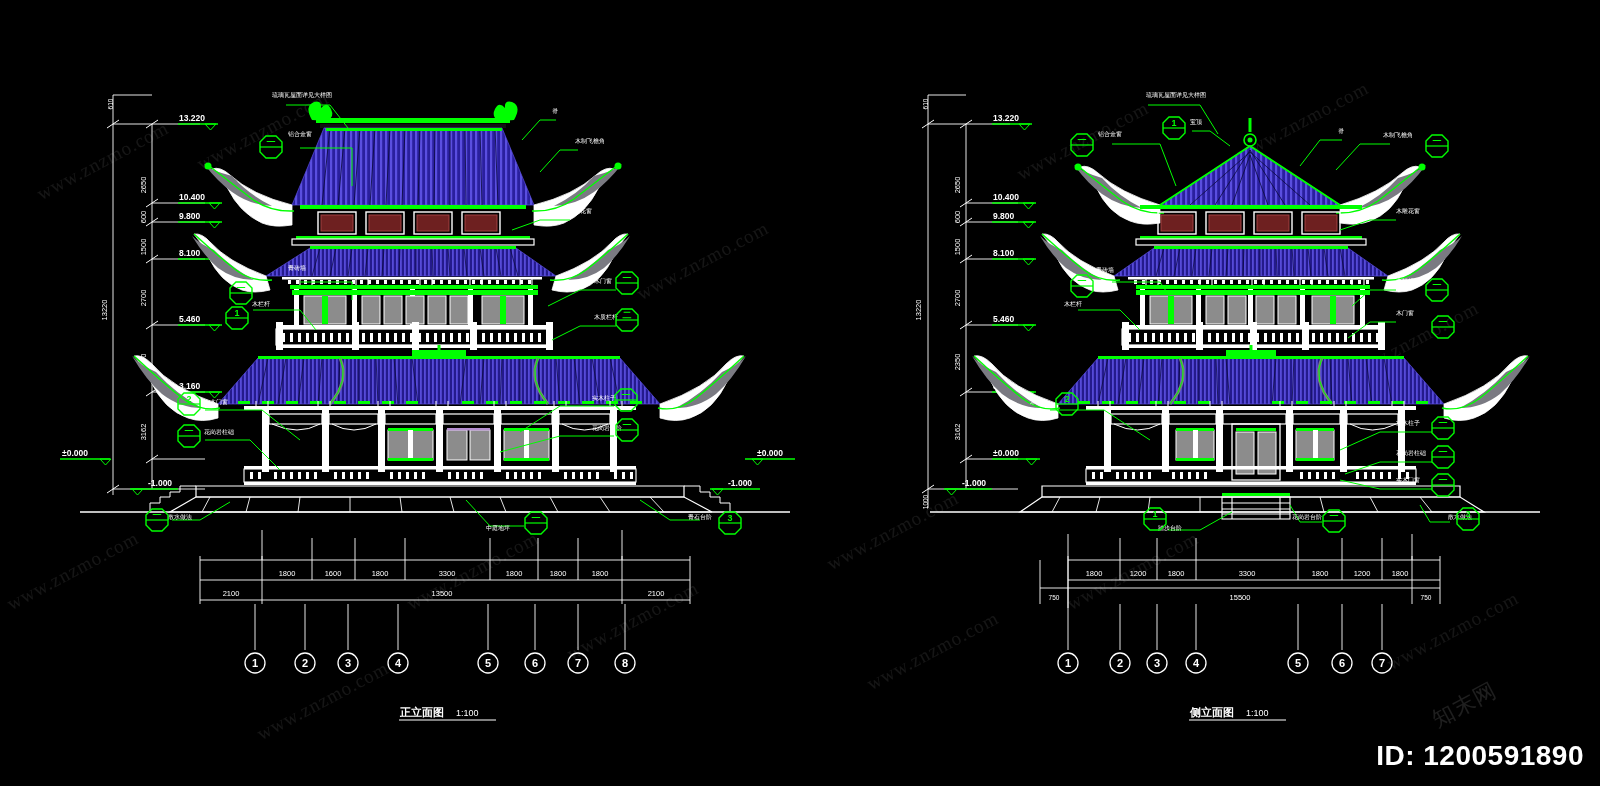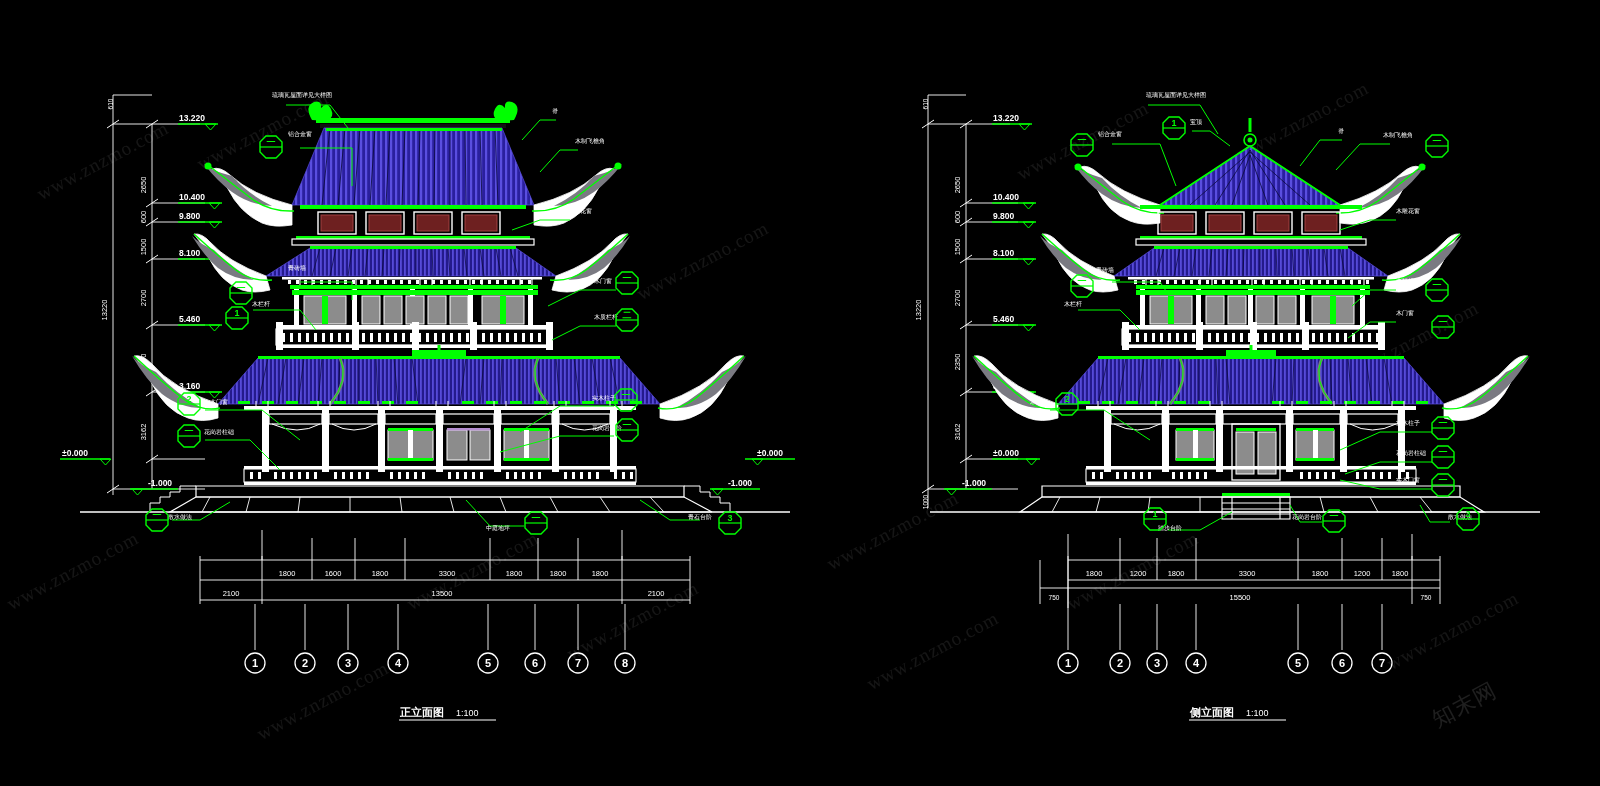--- a/index.html
+++ b/index.html
@@ -1314,13 +1314,14 @@
       <g>
         <text class="titletxt" x="1190" y="716">侧立面图</text>
         <text class="titlescale" x="1246" y="716">1:100</text>
         <line x1="1189" y1="720" x2="1286" y2="720" stroke="#ffffff" stroke-width="1.2"></line>
       </g>
     </g>
   </svg>
 
   <div class="wm" style="left:1430px; top:690px; font-size:22px; color:rgba(255,255,255,0.12);">知末网</div>
 
+  <div class="zm-id">ID: 1200591890</div>
 </div>
 
 </body></html>

